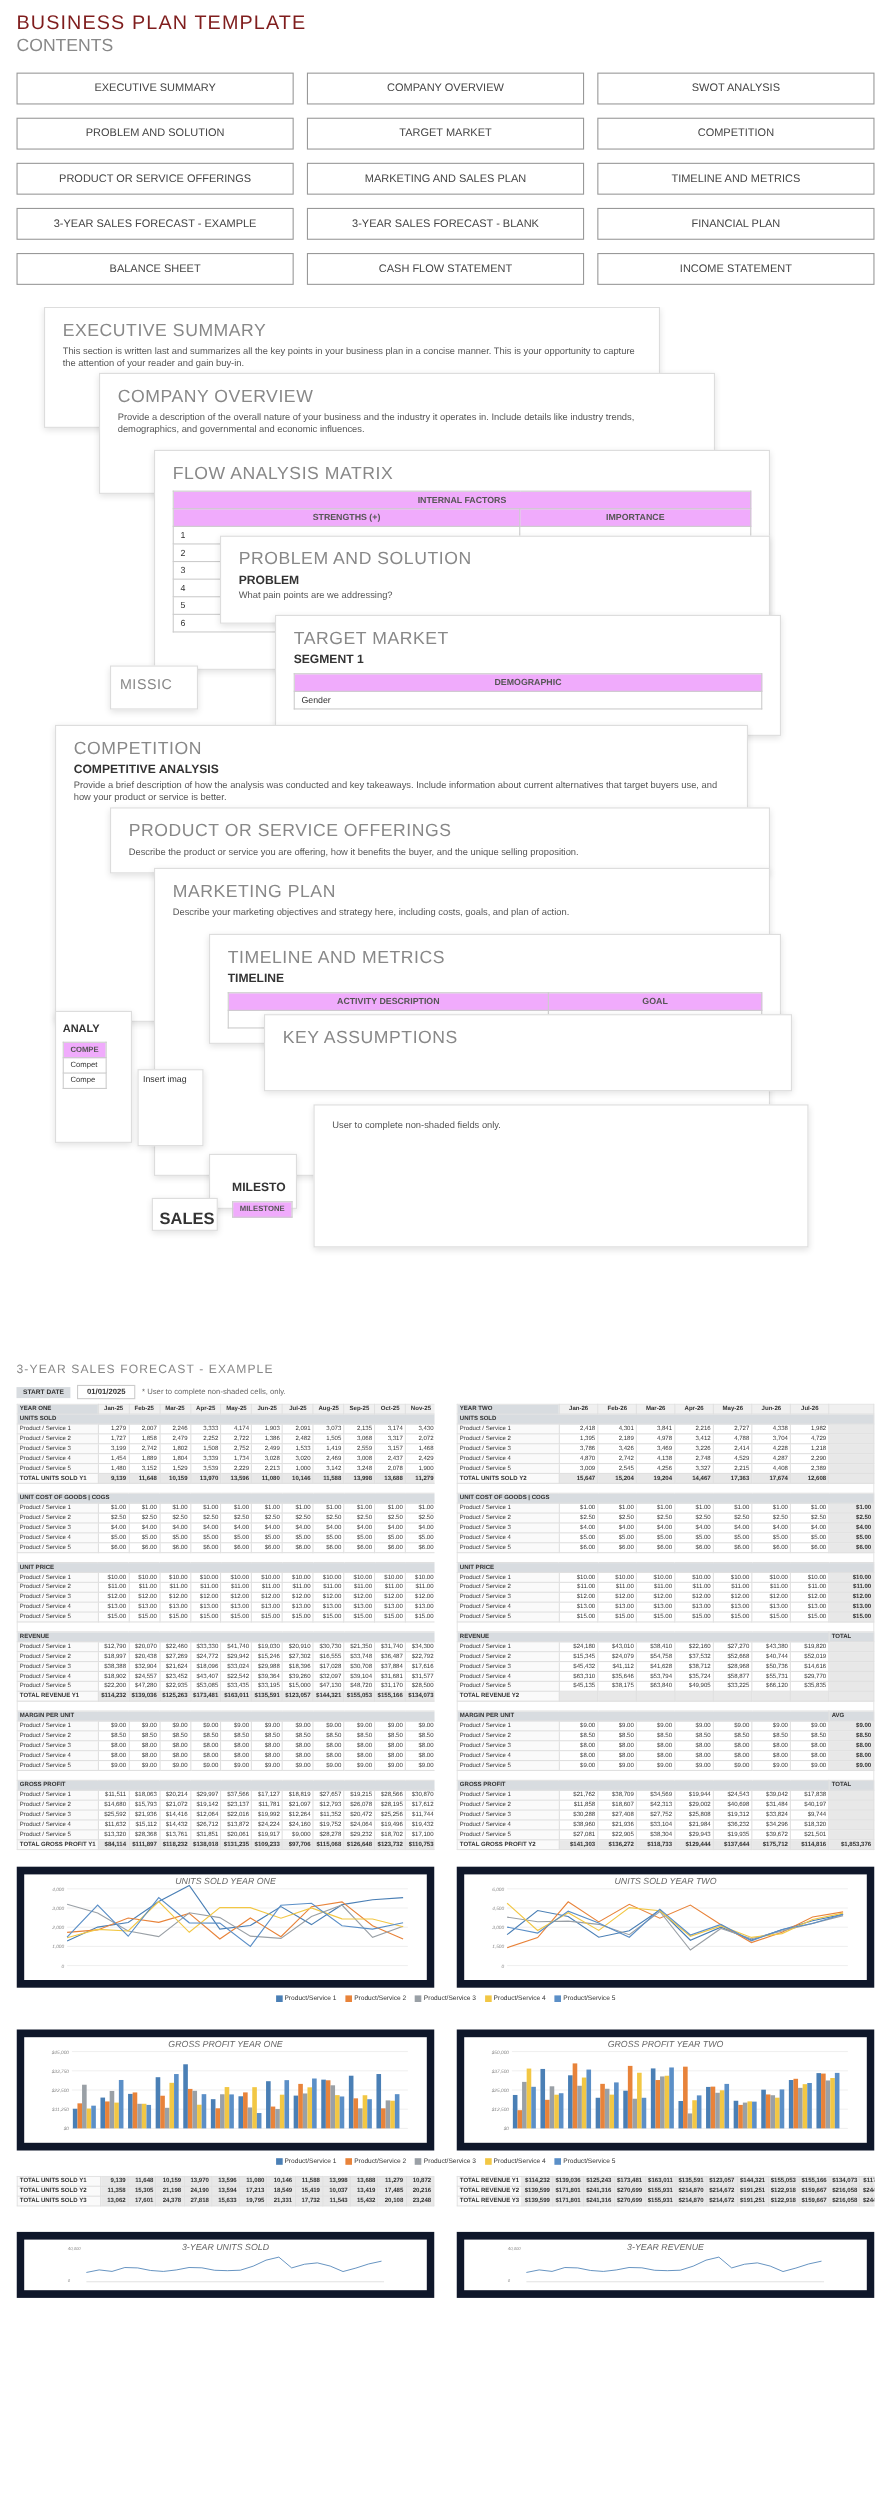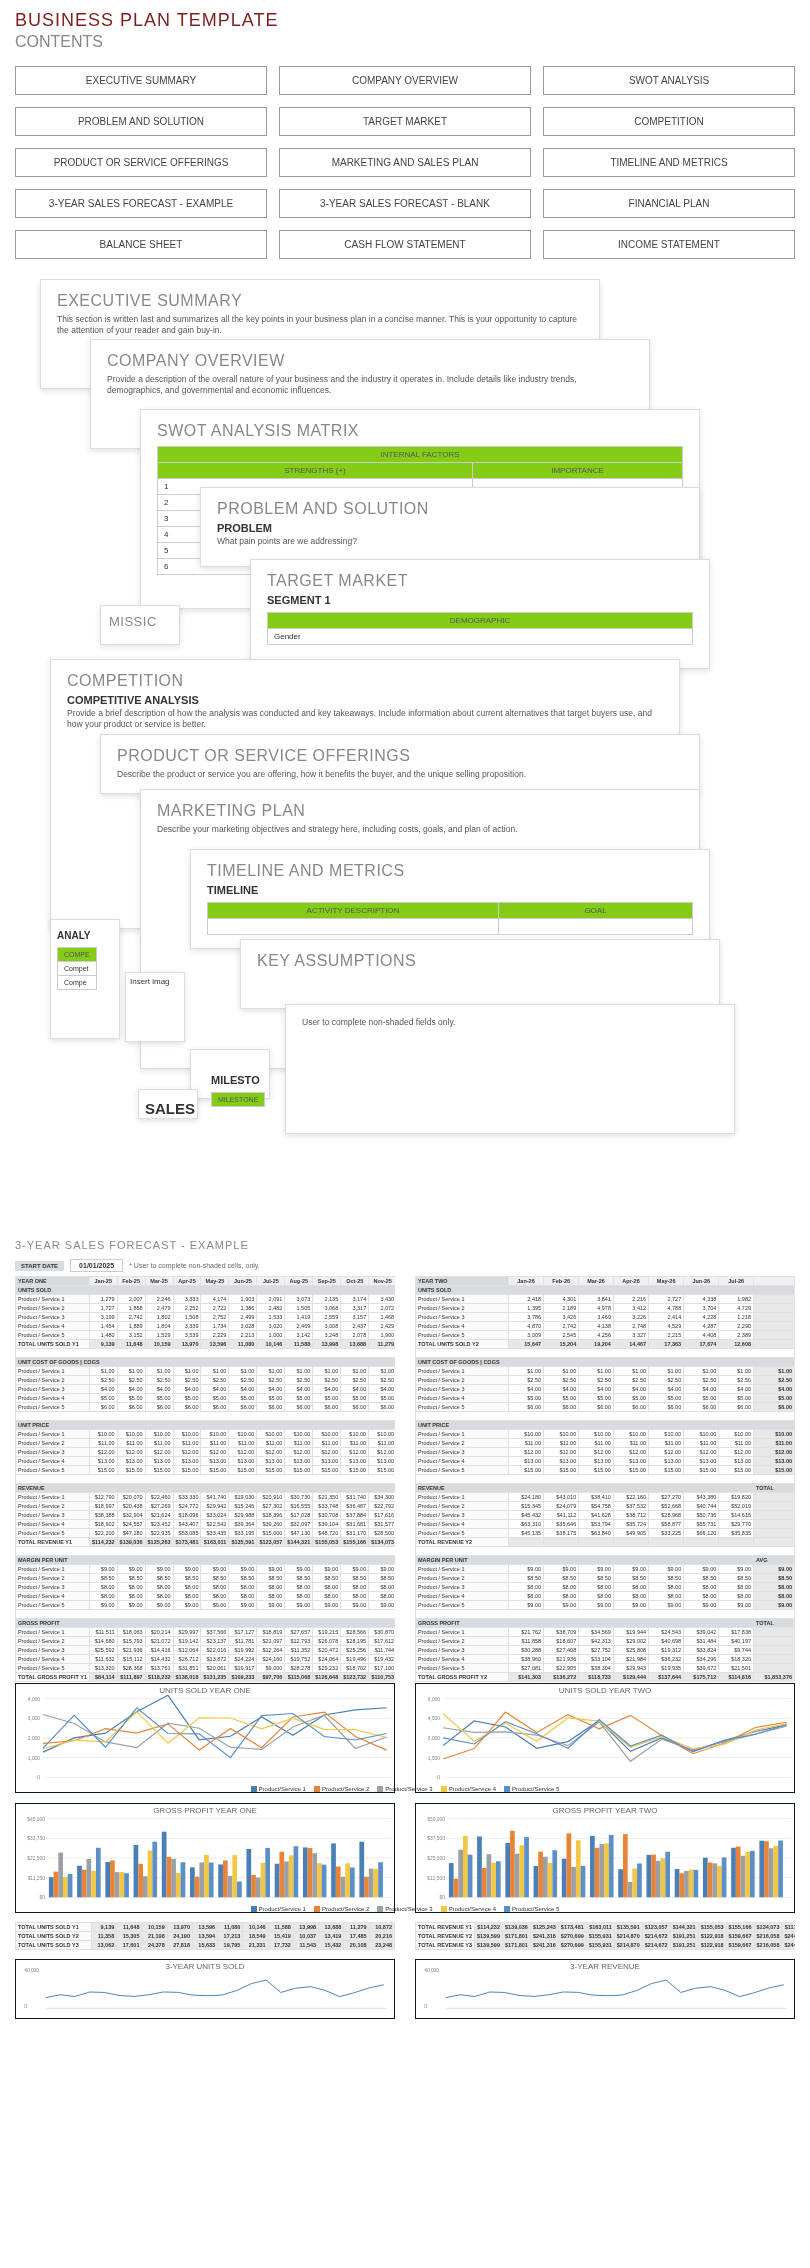--- a/index.html
+++ b/index.html
@@ -9,32 +9,32 @@
 .subtitle { font-size:16px; color:#888; margin-top:2px; }
 .btn-grid { display:grid; grid-template-columns:repeat(3,1fr); gap:12px; padding:10px 15px 20px; }
 .btn { border:1px solid #999; padding:8px 4px; text-align:center; font-size:10px; color:#444; background:#fff; cursor:pointer; }
 .previews { position:relative; height:950px; margin:0 10px; overflow:hidden; }
 .card { position:absolute; background:#fff; border:1px solid #ddd; box-shadow:0 2px 6px rgba(0,0,0,.12); padding:12px 16px; }
 .card h3 { font-size:16px; color:#888; font-weight:normal; letter-spacing:.5px; margin-bottom:4px; }
 .card h4 { font-size:11px; color:#333; font-weight:bold; margin:4px 0 2px; }
 .card p { font-size:8.5px; color:#555; line-height:1.3; }
 .tbl { border-collapse:collapse; margin-top:6px; font-size:8px; }
 .tbl th, .tbl td { border:1px solid #ccc; padding:3px 6px; }
-.tbl th { background:#84cc16; font-weight:normal; color:#555; }
+.tbl th { background:#f0abfc; font-weight:bold; color:#555; }
 .forecast { padding:10px 15px; }
 .fc-title { font-size:11px; color:#888; letter-spacing:1px; margin-bottom:8px; }
 .fc-wrap { display:flex; gap:20px; }
 .fc-col { flex:1; overflow:hidden; }
 .fc-table { border-collapse:collapse; width:100%; font-size:5.5px; }
 .fc-table th, .fc-table td { border:1px solid #e0e0e0; padding:1px 2px; text-align:right; white-space:nowrap; }
 .fc-table th { background:#f0f0f0; text-align:center; }
 .fc-table .lbl { text-align:left; background:#fafafa; }
 .fc-table .sec { background:#d8dce0; font-weight:bold; text-align:left; }
 .fc-table .tot { background:#e8e8e8; font-weight:bold; }
-.chart { position:relative; height:110px; margin:1px 0; border:1px solid #0f172a; }
+.chart { position:relative; height:110px; margin:15px 0; border:7px solid #0f172a;font-style:italic; }
 .chart-title { position:absolute; top:2px; width:100%; text-align:center; font-size:8px; color:#666; }
 .chart svg { width:100%; height:100%; }
 .legend { display:flex; justify-content:center; gap:8px; font-size:6px; margin-top:-8px; margin-bottom:10px; }
 .legend span { display:flex; align-items:center; gap:2px; }
 .swatch { width:6px; height:6px; display:inline-block; }
 .note { font-size:7px; color:#666; padding:2px 0; }
 </style>
 </head>
 <body>
 
@@ -65,21 +65,21 @@
   <div class="card" style="top:0;left:30px;width:560px;height:110px">
     <h3>EXECUTIVE SUMMARY</h3>
     <p>This section is written last and summarizes all the key points in your business plan in a concise manner.
 This is your opportunity to capture the attention of your reader and gain buy-in.</p>
   </div>
   <div class="card" style="top:60px;left:80px;width:560px;height:110px">
     <h3>COMPANY OVERVIEW</h3>
     <p>Provide a description of the overall nature of your business and the industry it operates in. Include details like industry trends, demographics, and governmental and economic influences.</p>
   </div>
   <div class="card" style="top:130px;left:130px;width:560px;height:200px">
-    <h3>SWOT ANALYSIS MATRIX</h3>
+    <h3>FLOW ANALYSIS MATRIX</h3>
     <table class="tbl" style="width:100%">
         <tbody>
           <tr>
             <th colspan="2">INTERNAL FACTORS</th>
           </tr>
     <tr>
             <th style="width:60%">STRENGTHS (+)</th>
             <th>IMPORTANCE</th>
           </tr>
     <tr>
@@ -172,21 +172,21 @@
             <th style="width:60%">ACTIVITY DESCRIPTION</th>
             <th>GOAL</th>
           </tr>
     <tr>
             <td>&nbsp;</td>
             <td></td>
           </tr>
         </tbody>
       </table>
   </div>
-  <div class="card" style="top:660px;left:230px;width:480px;height:70px">
+  <div class="card" style="top:643px;left:230px;width:480px;height:70px">
     <h3>KEY ASSUMPTIONS</h3>
   </div>
   <div class="card" style="top:770px;left:180px;width:80px;height:50px;padding:20px">
     <h4>MILESTO</h4>
     <table class="tbl" style="font-size:7px">
         <tbody>
           <tr>
             <th>MILESTONE</th>
           </tr>
         </tbody>

